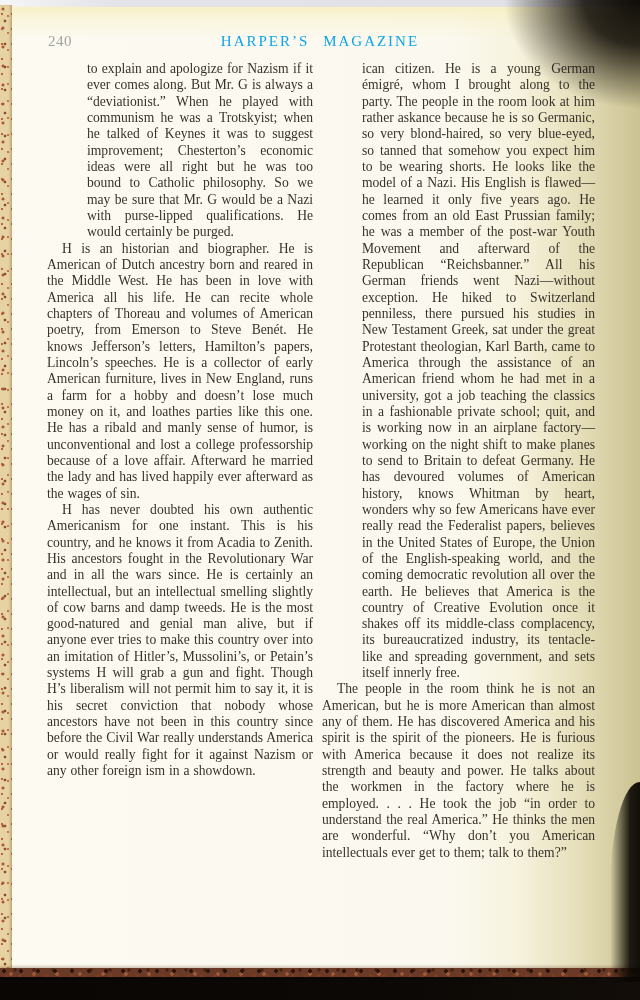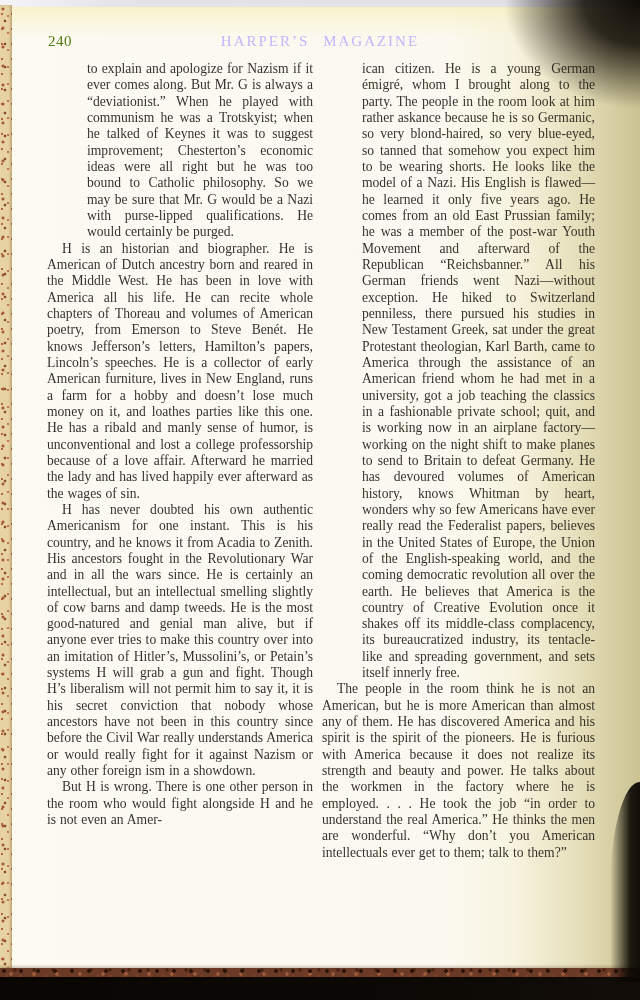--- a/index.html
+++ b/index.html
@@ -76,27 +76,27 @@
   
   .bottom-band {
     position: absolute; left: 0; right: 0; bottom: 0; height: 23px;
     background: linear-gradient(90deg, #090604 0%, #0b0805 60%, #120d08 100%);
     z-index: 5;
   }
 
   
   .page-number {
     position: absolute; left: 48px; top: 33px;
-    font-size: 15px; color: #4d7c0f; letter-spacing: 0.5px;
+    font-size: 15px; color: #a3a3a3; letter-spacing: 0.5px;
     z-index: 4;
   }
   .magazine-title {
     position: absolute; left: 120px; top: 33px; width: 400px;
     text-align: center;
-    font-size: 15px; color: #c4b5fd;
+    font-size: 15px; color: #0ea5e9;
     letter-spacing: 2px; word-spacing: 8px;
     z-index: 4;
   }
 
   
   .col {
     position: absolute; top: 61px;
     font-size: 13.6px; line-height: 16.33px;
     color: #39322a;
     z-index: 4;
@@ -123,21 +123,20 @@
   <div class="left-strip"></div>
 
   <div class="page-number">240</div>
 
   <div class="magazine-title">HARPER’S MAGAZINE</div>
 
   <div class="col col-left">
     <p class="cont">to explain and apologize for Nazism if it ever comes along. But Mr. G is always a “deviationist.” When he played with communism he was a Trotskyist; when he talked of Keynes it was to suggest improvement; Chesterton’s economic ideas were all right but he was too bound to Catholic philosophy. So we may be sure that Mr. G would be a Nazi with purse-lipped qualifications. He would certainly be purged.</p>
     <p>H is an historian and biographer. He is American of Dutch ancestry born and reared in the Middle West. He has been in love with America all his life. He can recite whole chapters of Thoreau and volumes of American poetry, from Emerson to Steve Benét. He knows Jefferson’s letters, Hamilton’s papers, Lincoln’s speeches. He is a collector of early American furniture, lives in New England, runs a farm for a hobby and doesn’t lose much money on it, and loathes parties like this one. He has a ribald and manly sense of humor, is unconventional and lost a college professorship because of a love affair. Afterward he married the lady and has lived happily ever afterward as the wages of sin.</p>
     <p>H has never doubted his own authentic Americanism for one instant. This is his country, and he knows it from Acadia to Zenith. His ancestors fought in the Revolutionary War and in all the wars since. He is certainly an intellectual, but an intellectual smelling slightly of cow barns and damp tweeds. He is the most good-natured and genial man alive, but if anyone ever tries to make this country over into an imitation of Hitler’s, Mussolini’s, or Petain’s systems H will grab a gun and fight. Though H’s liberalism will not permit him to say it, it is his secret conviction that nobody whose ancestors have not been in this country since before the Civil War really understands America or would really fight for it against Nazism or any other foreign ism in a showdown.</p>
-    <p>But H is wrong. There is one other person in the room who would fight alongside H and he is not even an Amer-</p>
   </div>
 
   <div class="col col-right">
     <p class="cont">ican citizen. He is a young German émigré, whom I brought along to the party. The people in the room look at him rather askance because he is so Germanic, so very blond-haired, so very blue-eyed, so tanned that somehow you expect him to be wearing shorts. He looks like the model of a Nazi. His English is flawed—he learned it only five years ago. He comes from an old East Prussian family; he was a member of the post-war Youth Movement and afterward of the Republican “Reichsbanner.” All his German friends went Nazi—without exception. He hiked to Switzerland penniless, there pursued his studies in New Testament Greek, sat under the great Protestant theologian, Karl Barth, came to America through the assistance of an American friend whom he had met in a university, got a job teaching the classics in a fashionable private school; quit, and is working now in an airplane factory—working on the night shift to make planes to send to Britain to defeat Germany. He has devoured volumes of American history, knows Whitman by heart, wonders why so few Americans have ever really read the Federalist papers, believes in the United States of Europe, the Union of the English-speaking world, and the coming democratic revolution all over the earth. He believes that America is the country of Creative Evolution once it shakes off its middle-class complacency, its bureaucratized industry, its tentacle-like and spreading government, and sets itself innerly free.</p>
     <p>The people in the room think he is not an American, but he is more American than almost any of them. He has discovered America and his spirit is the spirit of the pioneers. He is furious with America because it does not realize its strength and beauty and power. He talks about the workmen in the factory where he is employed. . . . He took the job “in order to understand the real America.” He thinks the men are wonderful. “Why don’t you American intellectuals ever get to them; talk to them?”</p>
   </div>
 
   <div class="bottom-edge"></div>
   <div class="bottom-band"></div>
   <div class="shadow-tr"></div>

